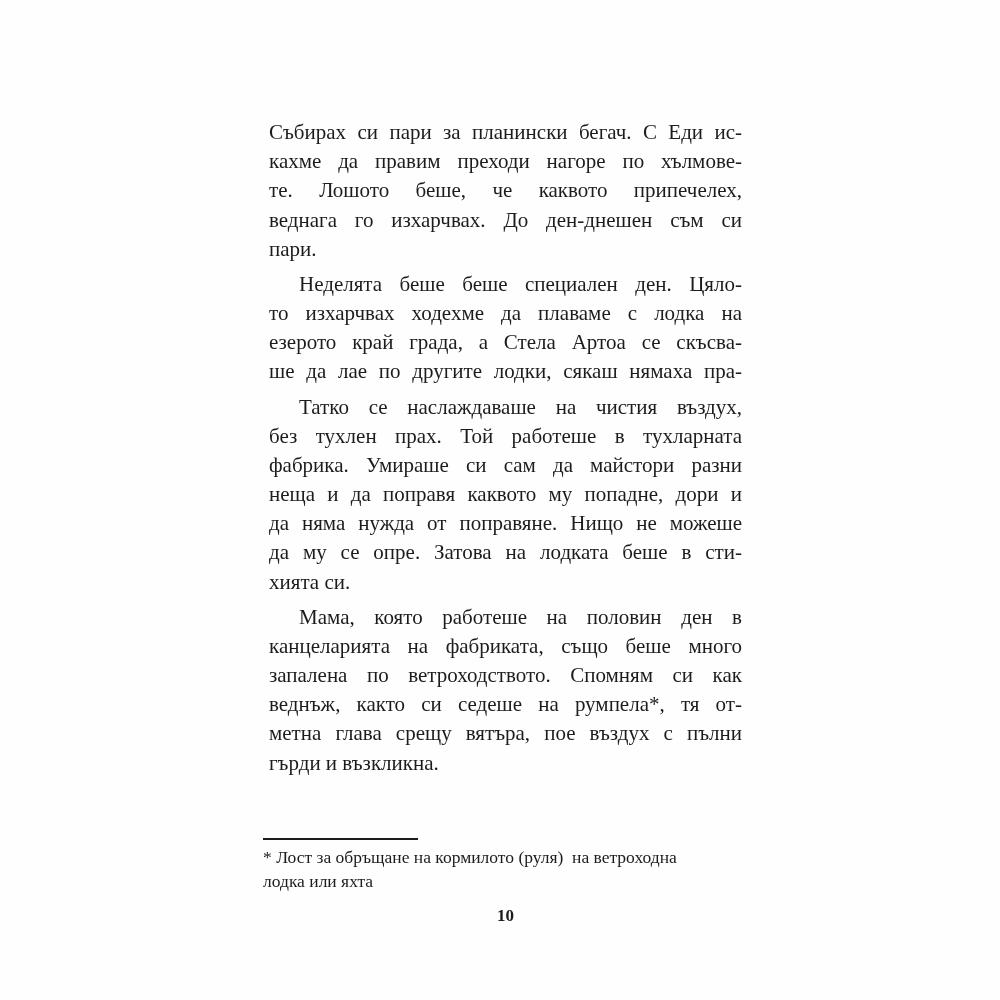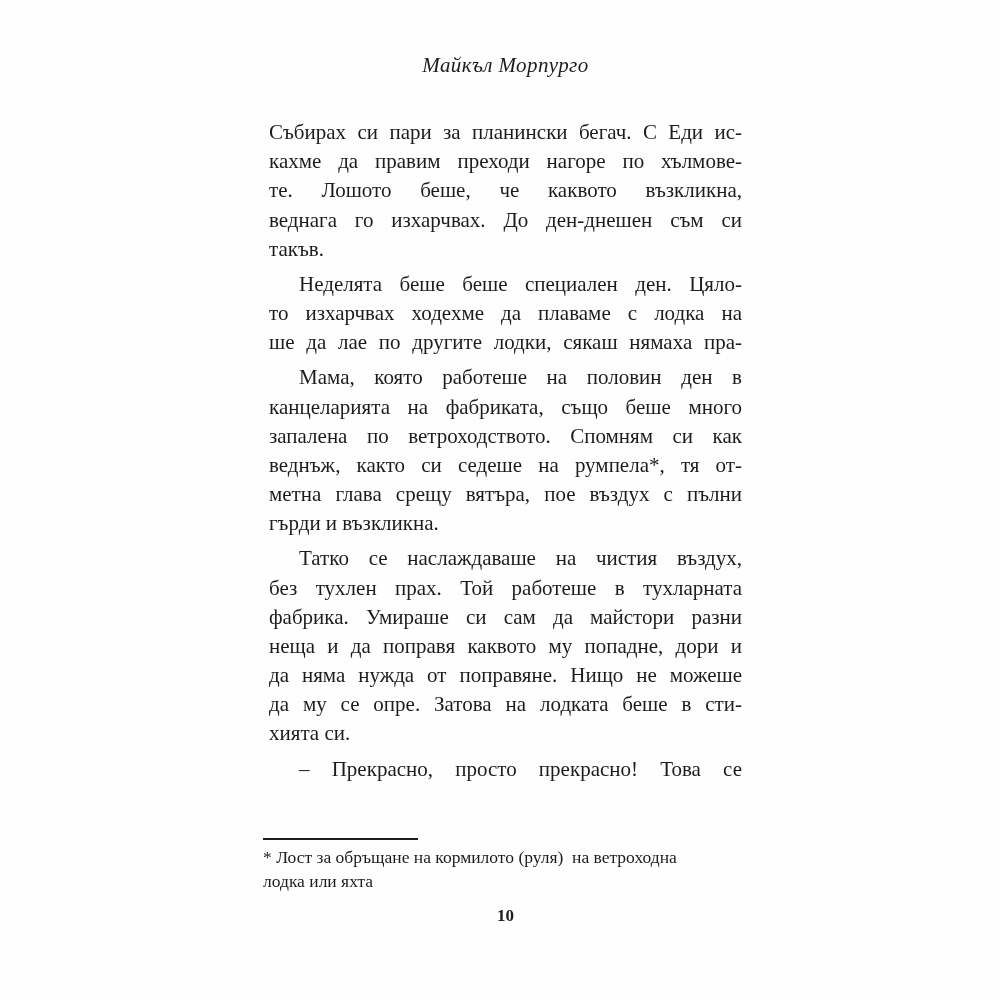--- a/index.html
+++ b/index.html
@@ -54,54 +54,51 @@
     left: 263px; top: 906px; width: 485px;
     text-align: center;
     font-weight: bold;
     font-size: 17px;
   }
 </style>
 </head>
 <body>
 
 <div class="page">
-  <div class="running-head">Майкъл Морпурго</div>
 
   <div class="body-text">
       <div class="paragraph">
         <div class="line just">Събирах си пари за планински бегач. С Еди ис-</div>
         <div class="line just">кахме да правим преходи нагоре по хълмове-</div>
-        <div class="line just">те. Лошото беше, че каквото възкликна,</div>
+        <div class="line just">те. Лошото беше, че каквото припечелех,</div>
         <div class="line just">веднага го изхарчвах. До ден-днешен съм си</div>
-        <div class="line">такъв.</div>
+        <div class="line">пари.</div>
       </div>
       <div class="paragraph">
         <div class="line just indent">Неделята беше беше специален ден. Цяло-</div>
         <div class="line just">то изхарчвах ходехме да плаваме с лодка на</div>
+        <div class="line just">езерото край града, а Стела Артоа се скъсва-</div>
         <div class="line just">ше да лае по другите лодки, сякаш нямаха пра-</div>
-      </div>
-      <div class="paragraph">
-        <div class="line just indent">Мама, която работеше на половин ден в</div>
-        <div class="line just">канцеларията на фабриката, също беше много</div>
-        <div class="line just">запалена по ветроходството. Спомням си как</div>
-        <div class="line just">веднъж, както си седеше на румпела*, тя от-</div>
-        <div class="line just">метна глава срещу вятъра, пое въздух с пълни</div>
-        <div class="line">гърди и възкликна.</div>
       </div>
       <div class="paragraph">
         <div class="line just indent">Татко се наслаждаваше на чистия въздух,</div>
         <div class="line just">без тухлен прах. Той работеше в тухларната</div>
         <div class="line just">фабрика. Умираше си сам да майстори разни</div>
         <div class="line just">неща и да поправя каквото му попадне, дори и</div>
         <div class="line just">да няма нужда от поправяне. Нищо не можеше</div>
         <div class="line just">да му се опре. Затова на лодката беше в сти-</div>
         <div class="line">хията си.</div>
       </div>
       <div class="paragraph">
-        <div class="line just indent">– Прекрасно, просто прекрасно! Това се</div>
+        <div class="line just indent">Мама, която работеше на половин ден в</div>
+        <div class="line just">канцеларията на фабриката, също беше много</div>
+        <div class="line just">запалена по ветроходството. Спомням си как</div>
+        <div class="line just">веднъж, както си седеше на румпела*, тя от-</div>
+        <div class="line just">метна глава срещу вятъра, пое въздух с пълни</div>
+        <div class="line">гърди и възкликна.</div>
       </div>
     </div>
 
   <div class="footnote-rule"></div>
 
   <div class="footnote"><div>* Лост за обръщане на кормилото (руля)  на ветроходна</div><div>лодка или яхта</div></div>
 
   <div class="page-number">10</div>
 </div>
 

